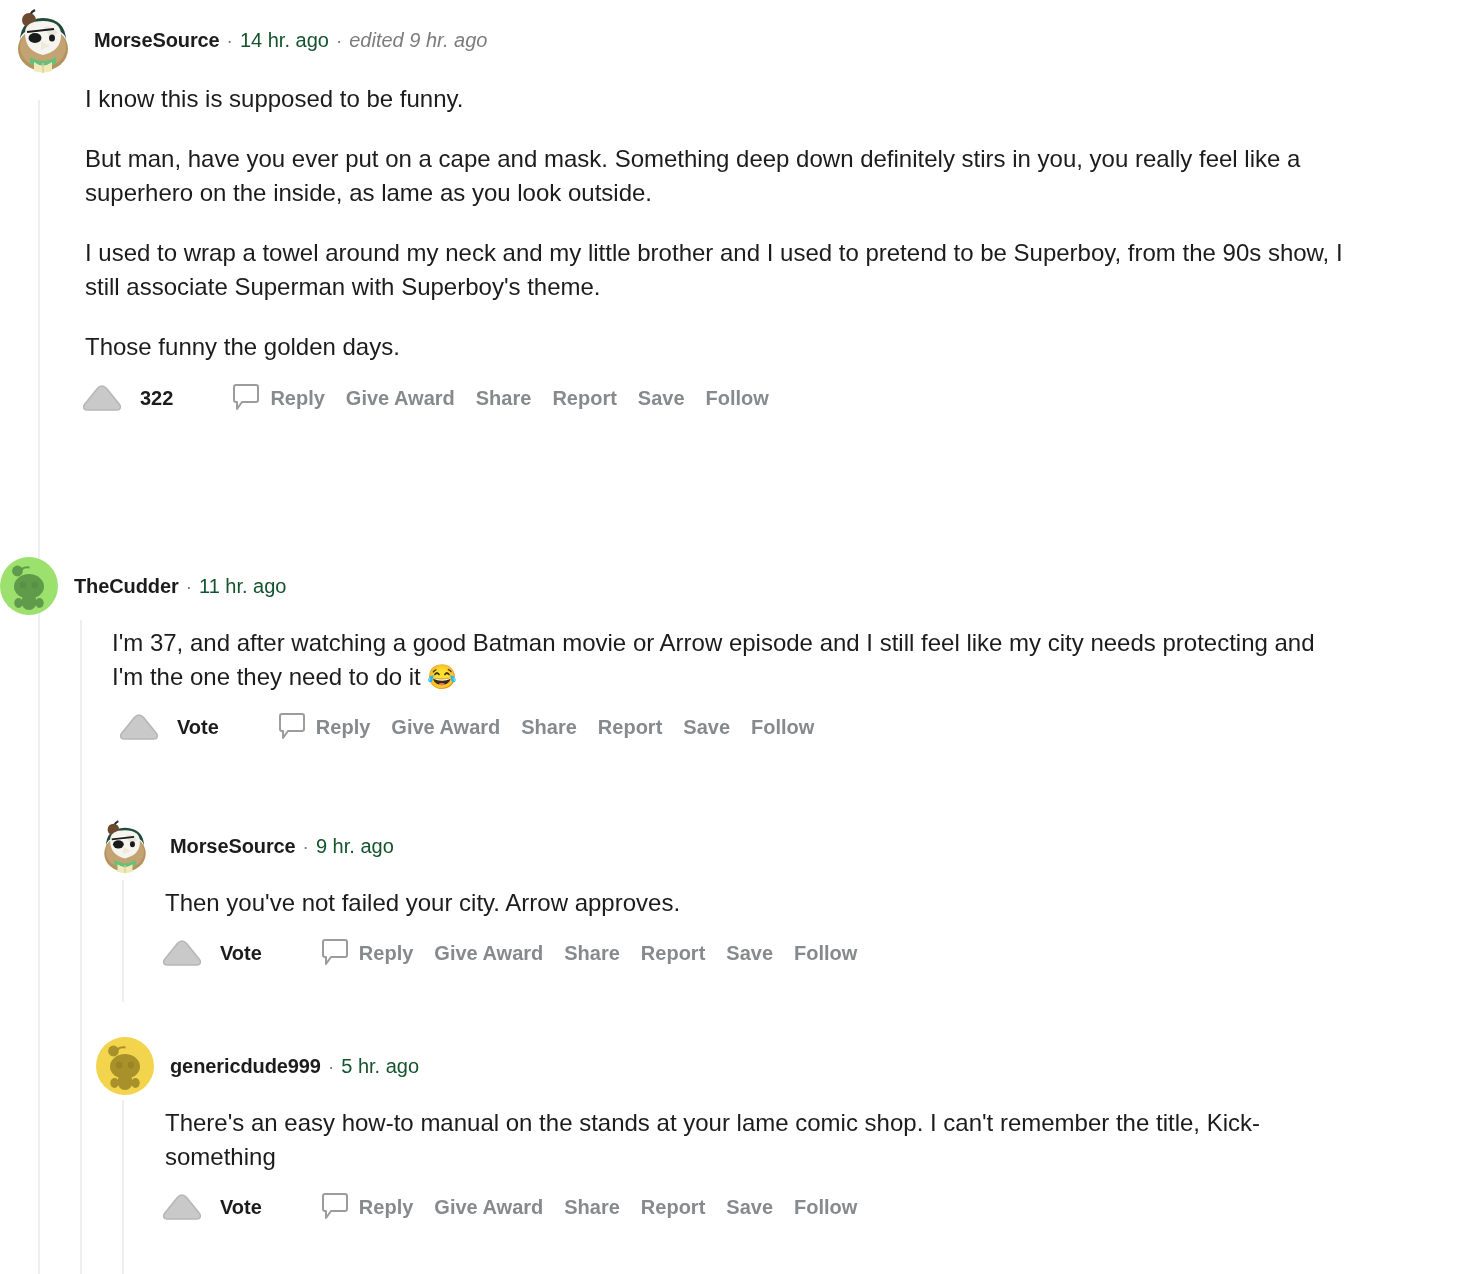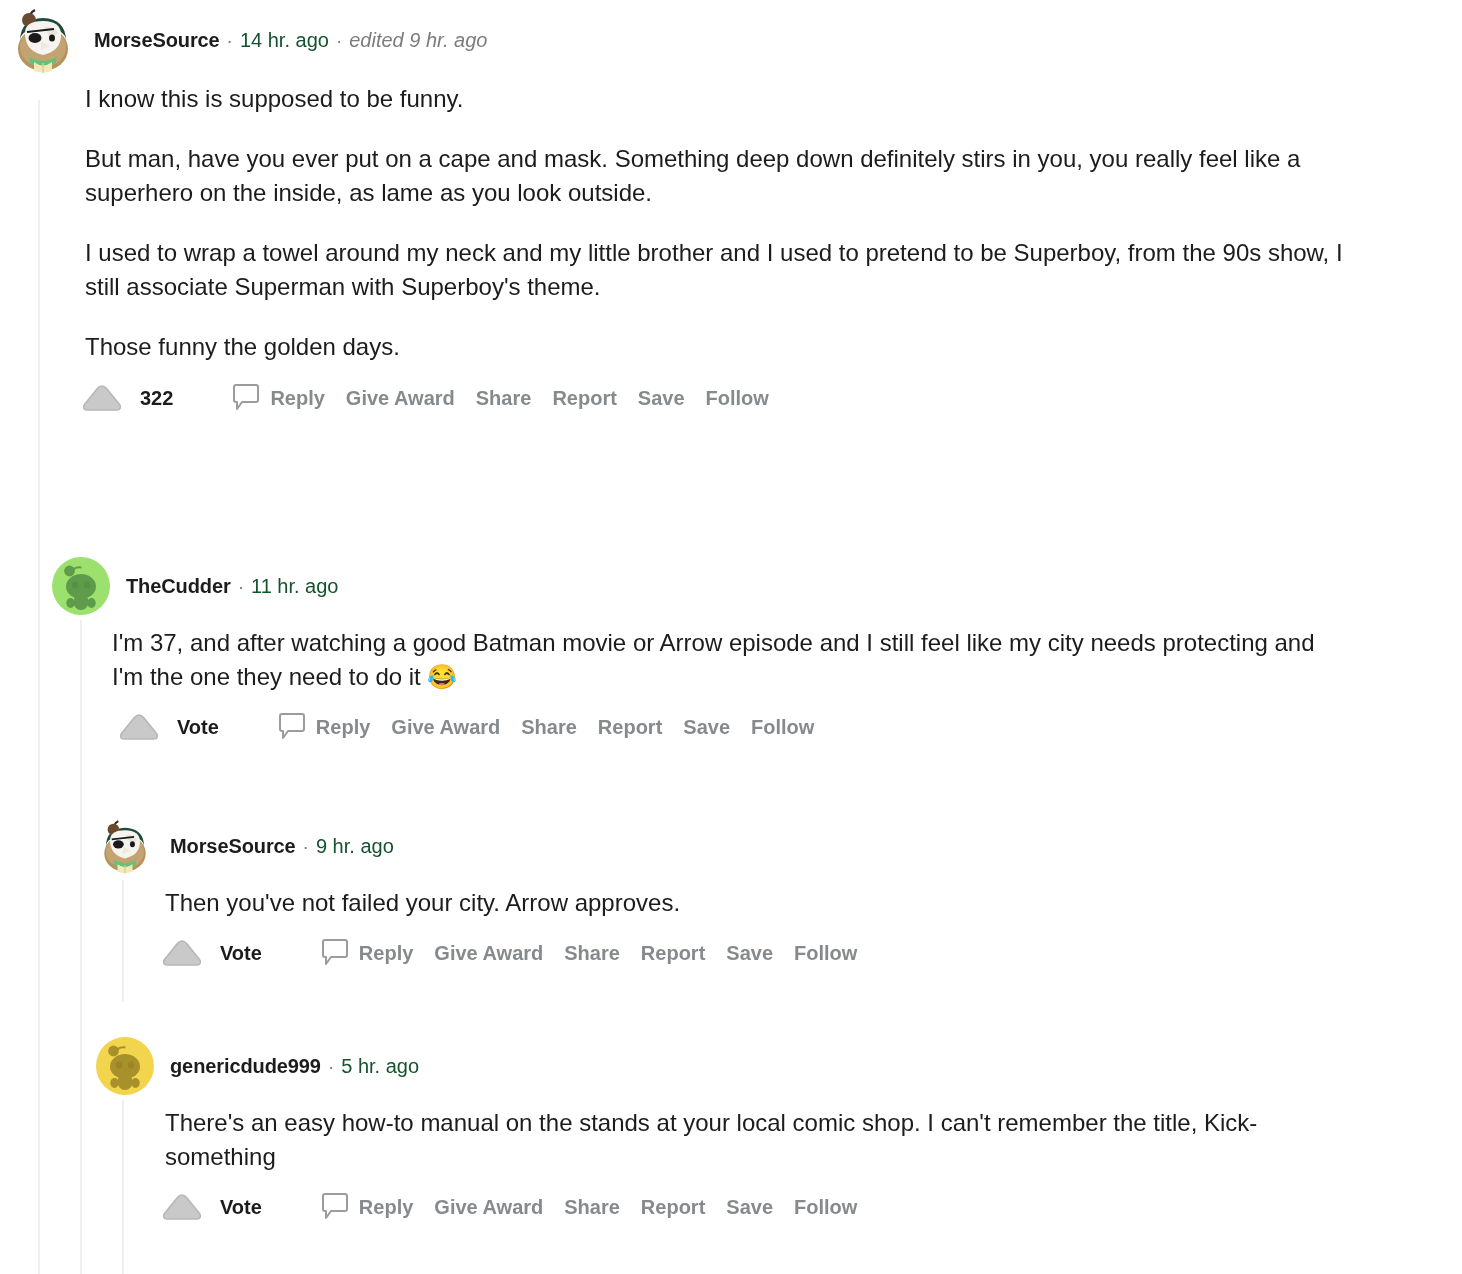--- a/index.html
+++ b/index.html
@@ -218,21 +218,21 @@
         <span class="action-link">Share</span>
         <span class="action-link">Report</span>
         <span class="action-link">Save</span>
         <span class="action-link">Follow</span>
       </div>
     </div>
   </div>
 
   <div class="comment" style="position:absolute; left:0px; top:558px; width:1462px;">
 
-    <div class="comment-header" style="padding-left:52px; height:56px;">
+    <div class="comment-header" style="height:56px;">
       <div class="avatar" style="width:58px;height:58px;">
         <svg width="58" height="58" viewBox="0 0 58 58" aria-hidden="true">
           <circle cx="29" cy="29" r="29" fill="#9ce06d"></circle>
           <g fill="#5f9b4a">
             <circle cx="17.5" cy="14" r="5.4"></circle>
             <path d="M18.5 16.5 Q22 9 29.5 10.5" stroke="#5f9b4a" stroke-width="2.2" fill="none"></path>
             <ellipse cx="29" cy="29.5" rx="15" ry="12.5"></ellipse>
             <ellipse cx="29" cy="45" rx="7.5" ry="8"></ellipse>
             <ellipse cx="18.5" cy="46" rx="4.2" ry="5"></ellipse>
             <ellipse cx="39.5" cy="46" rx="4.2" ry="5"></ellipse>
@@ -362,21 +362,21 @@
         </svg>
       </div>
       <div class="meta">
         <span class="author">genericdude999</span>
         <span class="dot-sep">·</span>
         <span class="timestamp">5 hr. ago</span>
       </div>
     </div>
 
     <div class="comment-body" style="padding-left:165px; padding-top:12px; width:1290px;">
-      <p>There's an easy how-to manual on the stands at your local comic shop. I can't remember the title, Kick-something</p>
+      <p>There's an easy how-to manual on the stands at your lame comic shop. I can't remember the title, Kick-something</p>
     </div>
 
     <div class="actions" style="padding-left:160px; padding-top:16px;">
       <div class="vote-group">
         <span>
           <svg class="upvote-icon" width="44" height="30" viewBox="0 0 44 30">
             <path d="M22 3 C24 3 25.4 4.2 26.6 5.6 L39.5 21.5 C41.6 24.1 40.2 27 37 27 L7 27 C3.8 27 2.4 24.1 4.5 21.5 L17.4 5.6 C18.6 4.2 20 3 22 3 Z" fill="#c9c9c9" stroke="#b7b7b7" stroke-width="1.6" stroke-linejoin="round"></path>
           </svg>
         </span>
         <span class="vote-label">Vote</span>

